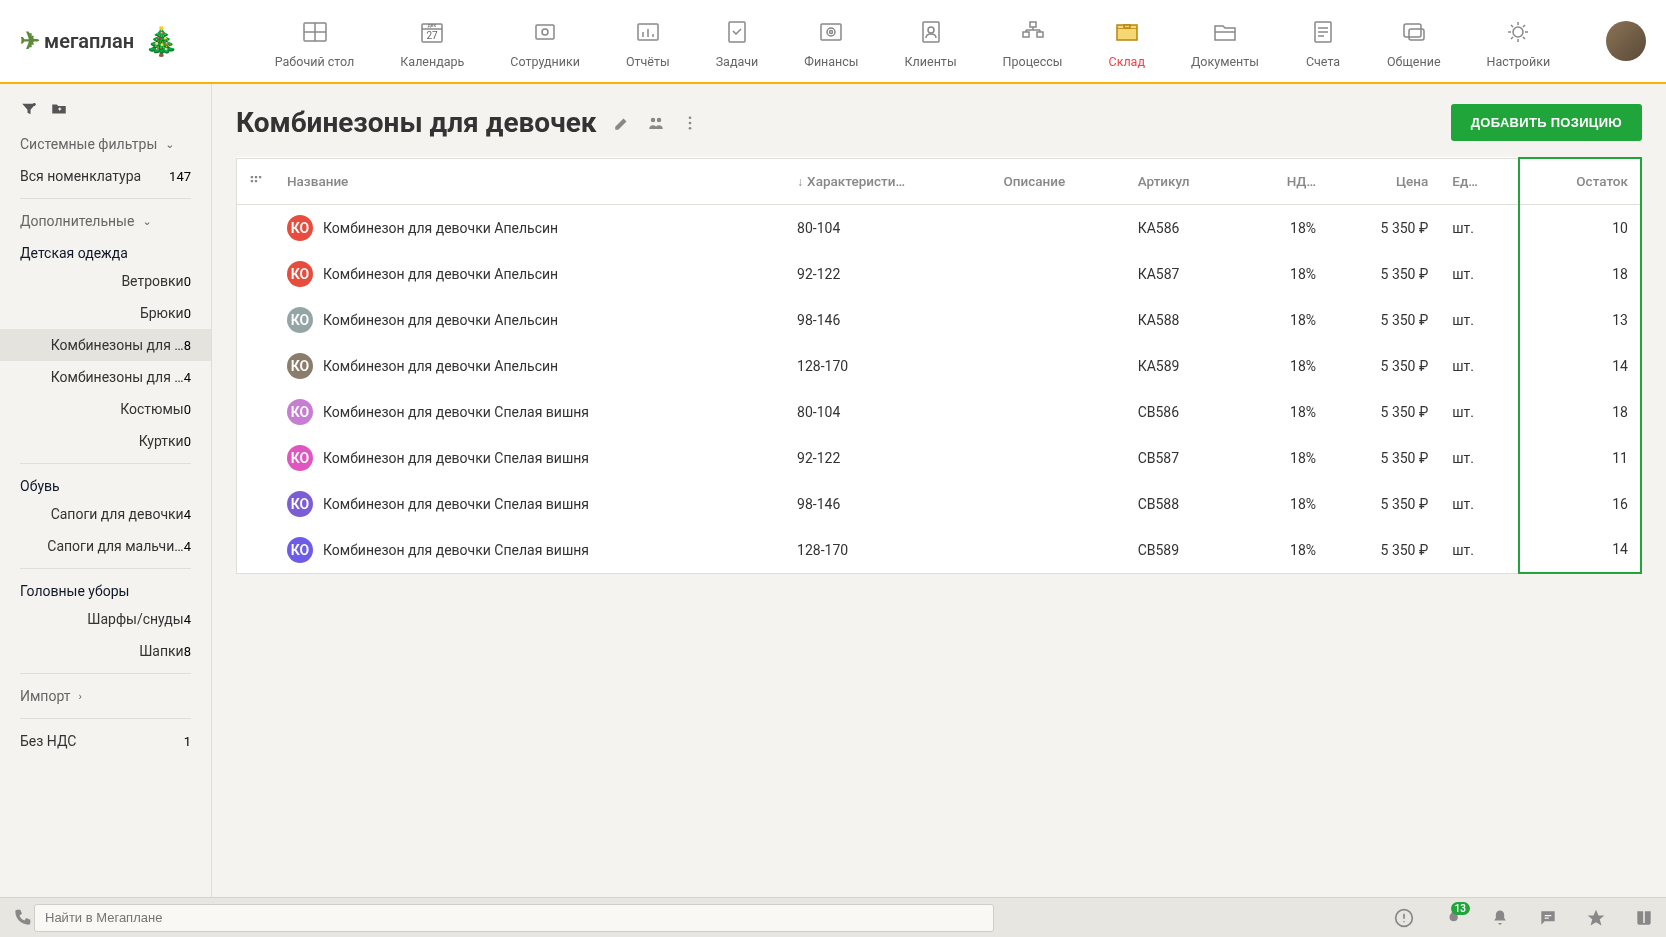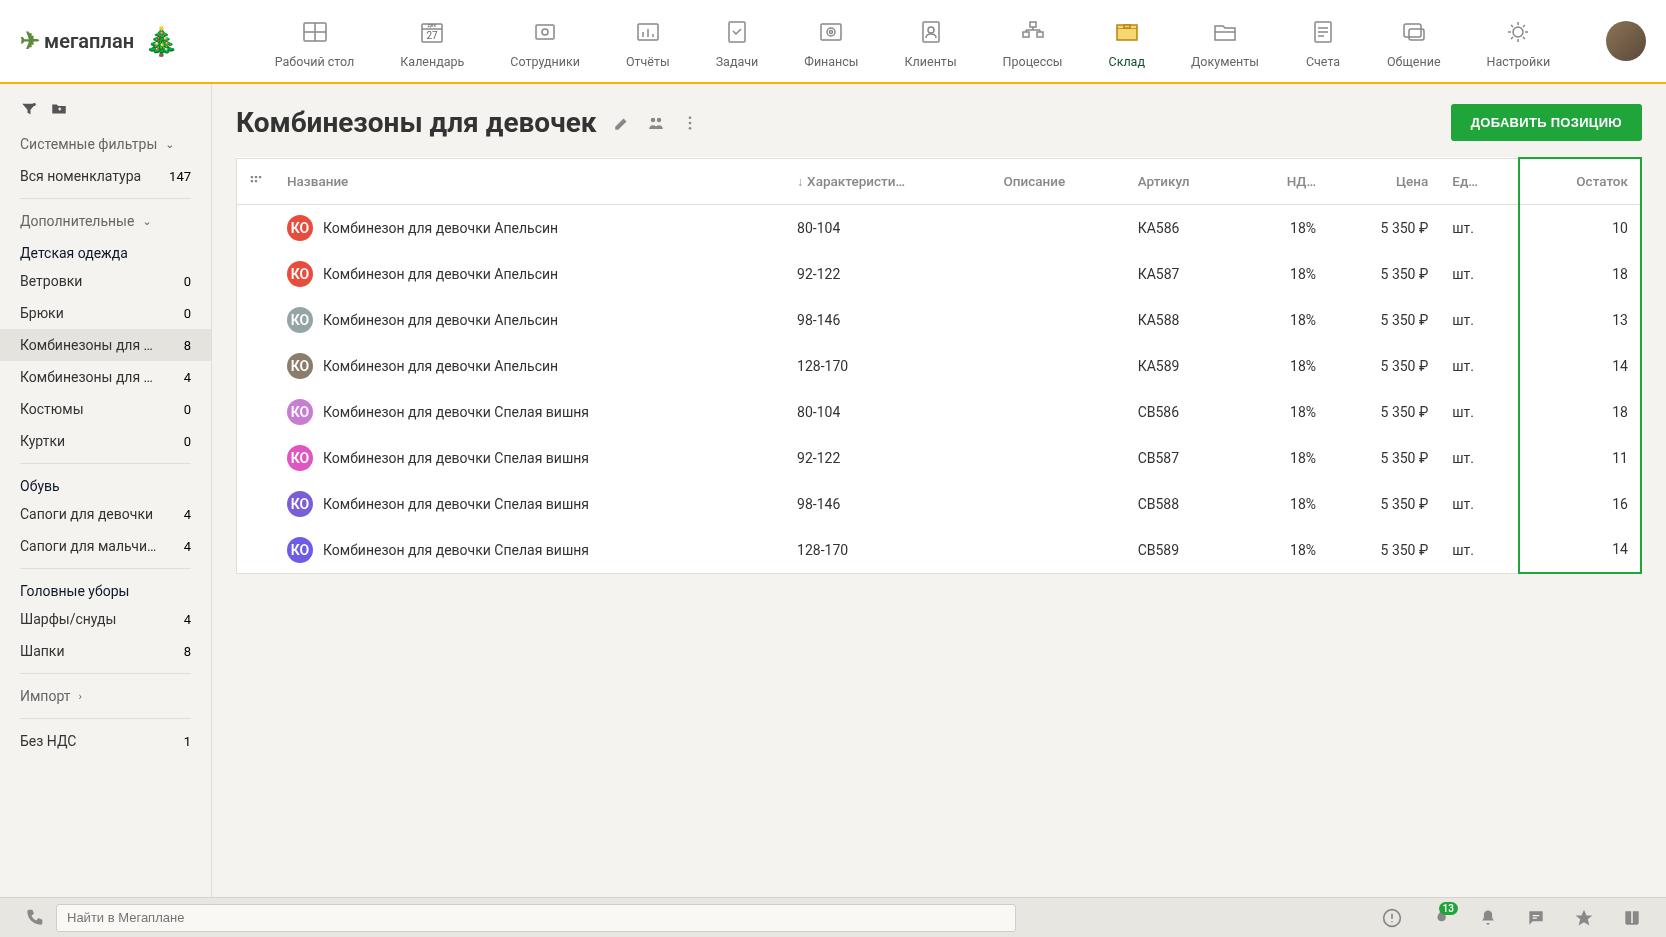--- a/index.html
+++ b/index.html
@@ -6,37 +6,37 @@
     body { font-family: -apple-system, BlinkMacSystemFont, "Segoe UI", Roboto, Arial, sans-serif; background: #f5f3ef; color: #333; overflow: hidden; height: 937px; width: 1666px; position: relative; }
     
     
     .header { background: #fff; height: 84px; display: flex; align-items: center; padding: 0 20px; border-bottom: 2px solid #f7b500; position: relative; }
     .logo-area { display: flex; align-items: center; gap: 10px; margin-right: 40px; }
     .logo-text { font-size: 20px; font-weight: 600; color: #3a3a3a; display: flex; align-items: center; }
     .logo-plane { color: #5a8a3a; font-size: 24px; margin-right: 4px; }
     .tree-icon { font-size: 28px; }
     .nav-items { display: flex; gap: 30px; flex: 1; justify-content: center; }
     .nav-item { display: flex; flex-direction: column; align-items: center; cursor: pointer; gap: 4px; font-size: 12.5px; color: #666; padding: 4px 8px; }
-    .nav-item.active { color: #14532d; }
+    .nav-item.active { color: #ef4444; }
     .nav-icon-wrap { width: 36px; height: 36px; display: flex; align-items: center; justify-content: center; }
     .nav-icon-wrap svg { width: 32px; height: 32px; stroke: #888; fill: none; stroke-width: 1.5; }
     .nav-item.active .nav-icon-wrap svg { stroke: #b8860b; fill: #f7d774; }
     .avatar { width: 40px; height: 40px; border-radius: 50%; background: linear-gradient(135deg, #8b7355, #5a4a3a); margin-left: auto; }
     
     
     .body-layout { display: flex; height: calc(100% - 84px - 40px); }
     
     
     .sidebar { width: 212px; background: #f5f3ef; border-right: 1px solid #ddd; overflow-y: auto; padding: 10px 0; }
     .sidebar-toolbar { display: flex; gap: 12px; padding: 6px 20px 10px; }
     .sidebar-toolbar svg { width: 18px; height: 18px; fill: #555; cursor: pointer; }
     .sidebar-header-item { display: flex; align-items: center; padding: 8px 20px; font-size: 14px; color: #666; cursor: pointer; }
     .sidebar-header-item .chev { margin-left: 8px; font-size: 11px; }
     .sidebar-item { display: flex; justify-content: space-between; align-items: center; padding: 8px 20px; font-size: 14px; color: #333; cursor: pointer; }
-    .sidebar-item.nested { padding-left: 20px; }
+    .sidebar-item.nested { padding-left: 34px; justify-content: flex-end; }
     .sidebar-item.active { background: #e5e3de; }
     .sidebar-item .count { color: #000000; font-size: 13px; }
     .sidebar-divider { border: none; border-top: 1px solid #e0ded8; margin: 6px 20px; }
     .sidebar-group { padding: 8px 20px 4px; font-size: 14px; color: #0f172a; }
     
     
     .main { flex: 1; padding: 20px 24px; overflow-y: auto; }
     .page-header { display: flex; align-items: center; gap: 16px; margin-bottom: 16px; }
     .page-title { font-size: 28px; font-weight: 700; color: #333; }
     .page-icon { width: 18px; height: 18px; fill: #888; cursor: pointer; }
@@ -50,21 +50,21 @@
     .table tbody td { padding: 10px 12px; font-size: 14px; color: #333; vertical-align: middle; }
     .table tbody td.right { text-align: right; }
     .table tbody td.highlight { border-left: 2px solid #1fa53a; border-right: 2px solid #1fa53a; }
     .table tbody tr:last-child td.highlight { border-bottom: 2px solid #1fa53a; }
     .name-cell { display: flex; align-items: center; gap: 10px; }
     .row-avatar { width: 26px; height: 26px; border-radius: 50%; color: #fff; font-size: 14px; font-weight: 600; display: flex; align-items: center; justify-content: center; flex-shrink: 0; }
     .col-settings { width: 24px; }
     .sort-arrow { font-size: 12px; margin-right: 4px; }
     
     
-    .footer { position: absolute; bottom: 0; left: 0; right: 0; height: 40px; background: #e8e6e1; display: flex; align-items: center; padding: 0 24px; gap: 12px; border-top: 1px solid #d5d3cd; }
+    .footer { position: absolute; bottom: 0; left: 0; right: 0; height: 40px; background: #e8e6e1; display: flex; align-items: center; padding: 0 12px; gap: 2px; border-top: 1px solid #d5d3cd; }
     .footer-phone { width: 20px; height: 20px; fill: #888; }
     .footer-search { flex: 1; max-width: 960px; }
     .footer-search input { width: 100%; height: 28px; border: 1px solid #d0cec8; border-radius: 3px; padding: 0 10px; font-size: 13px; background: #f9f8f5; color: #333; }
     .footer-icons { margin-left: auto; display: flex; gap: 28px; align-items: center; }
     .footer-icon { width: 20px; height: 20px; fill: #888; cursor: pointer; position: relative; }
     .footer-icon .badge { position: absolute; top: -6px; right: -8px; background: #1fa53a; color: #fff; font-size: 10px; border-radius: 8px; padding: 1px 4px; font-weight: 600; }
   </style>
 </head>
 <body>
 

